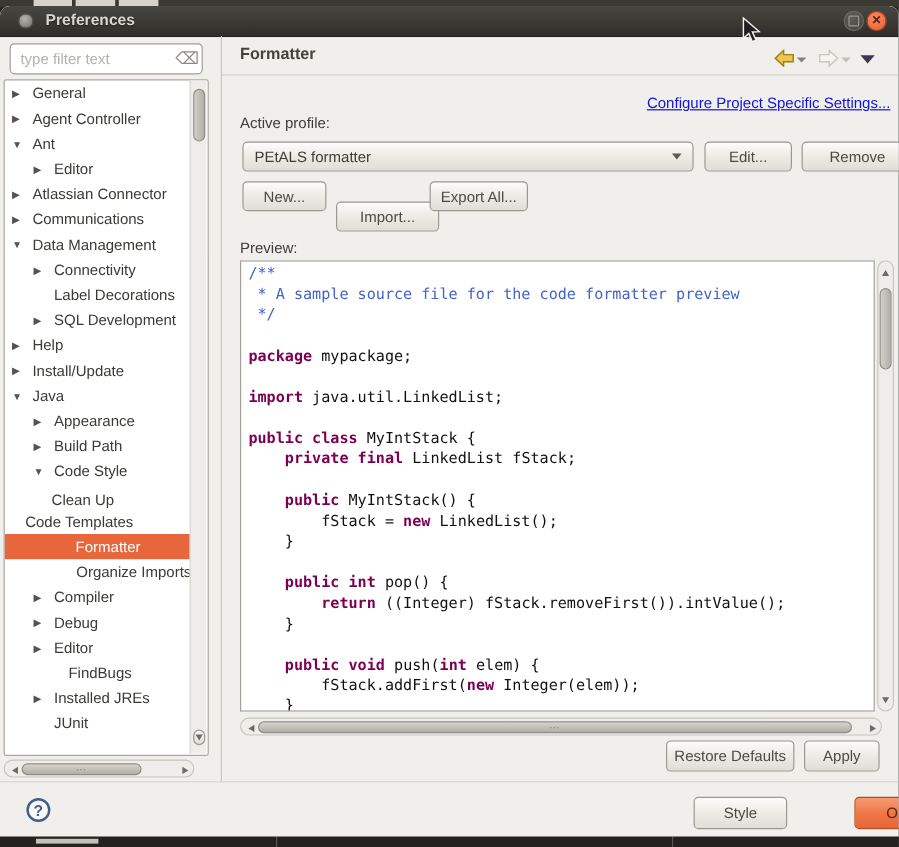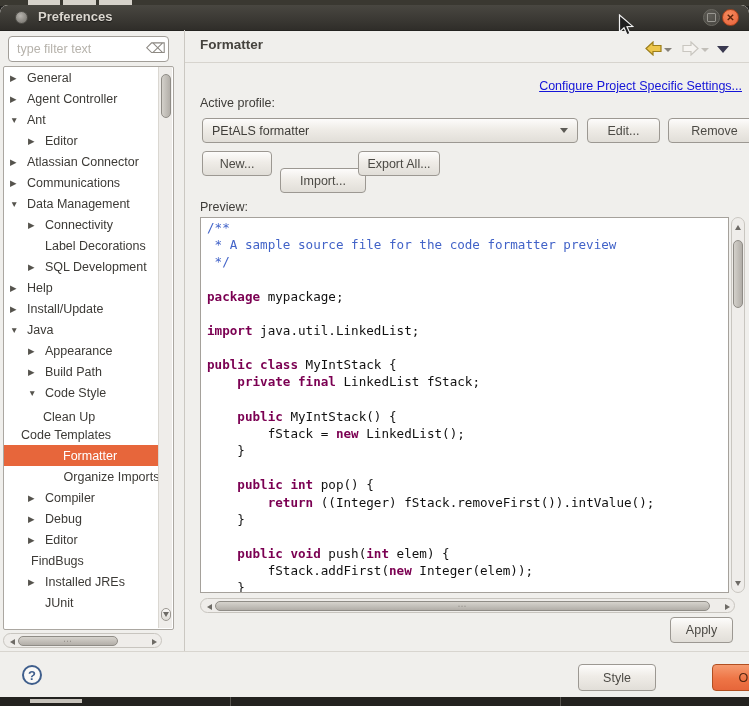--- a/index.html
+++ b/index.html
@@ -242,21 +242,21 @@
           <span>Compiler</span>
         </div>
         <div class="tree-row" style="padding-left: 24px;">
           <span class="twisty">▶</span>
           <span>Debug</span>
         </div>
         <div class="tree-row" style="padding-left: 24px;">
           <span class="twisty">▶</span>
           <span>Editor</span>
         </div>
-        <div class="tree-row" style="padding-left: 10px;">
+        <div class="tree-row" style="padding-left: 36px;">
           <span class="twisty"></span>
           <span>FindBugs</span>
         </div>
         <div class="tree-row" style="padding-left: 24px;">
           <span class="twisty">▶</span>
           <span>Installed JREs</span>
         </div>
         <div class="tree-row" style="padding-left: 24px;">
           <span class="twisty"></span>
           <span>JUnit</span>
@@ -324,20 +324,21 @@
         <span class="tri-left"></span>
       </span>
     <span class="thumb-h">
         <span class="grip">⋯</span>
       </span>
     <span class="st-r">
         <span class="tri-right"></span>
       </span>
   </div>
 
+  <div class="abs btn btn-restore">Restore Defaults</div>
   <div class="abs btn btn-apply">Apply</div>
 
   <div class="abs footer-line"></div>
   <div class="abs help-btn">
     <span>?</span>
   </div>
   <div class="abs btn btn-cancel">Style</div>
   <div class="abs btn btn-ok">OK</div>
 </div>
 

